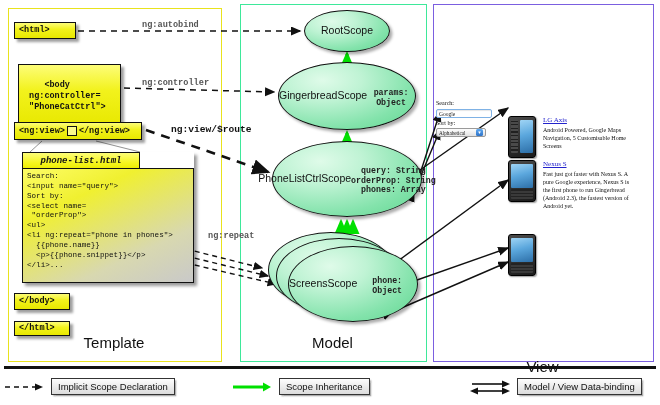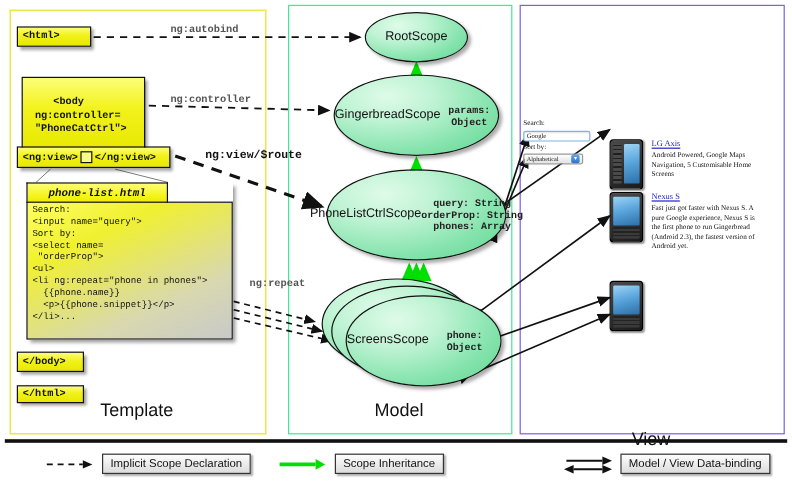--- a/index.html
+++ b/index.html
@@ -116,21 +116,21 @@
   .edge-label{position:absolute;font-family:"Liberation Mono",monospace;font-size:8.6px;
               color:#333;font-weight:bold;white-space:nowrap;}
   #lbl-autobind{left:142px;top:20px;color:#555;}
   #lbl-controller{left:142px;top:78px;color:#555;}
   #lbl-ngview{left:171px;top:124px;font-size:9.6px;color:#111;}
   #lbl-ngrepeat{left:208px;top:231px;color:#555;}
 
   
   #legend-rule{position:absolute;left:4px;top:366px;width:652px;height:3px;background:#111;}
   .legend-item{position:absolute;top:378px;display:flex;align-items:center;gap:7px;}
-  #legend-1{left:38px;}
+  #legend-1{left:4px;}
   #legend-2{left:232px;}
   #legend-3{left:470px;}
   .legend-box{border:1.4px solid #333;background:linear-gradient(180deg,#fdfdfd,#dcdcdc);
               box-shadow:1.5px 1.5px 1.5px rgba(0,0,0,.32);
               font-family:"Liberation Sans",sans-serif;font-size:9.5px;color:#111;
               padding:2px 6px;white-space:nowrap;}
 </style>
 </head>
 <body>
 

